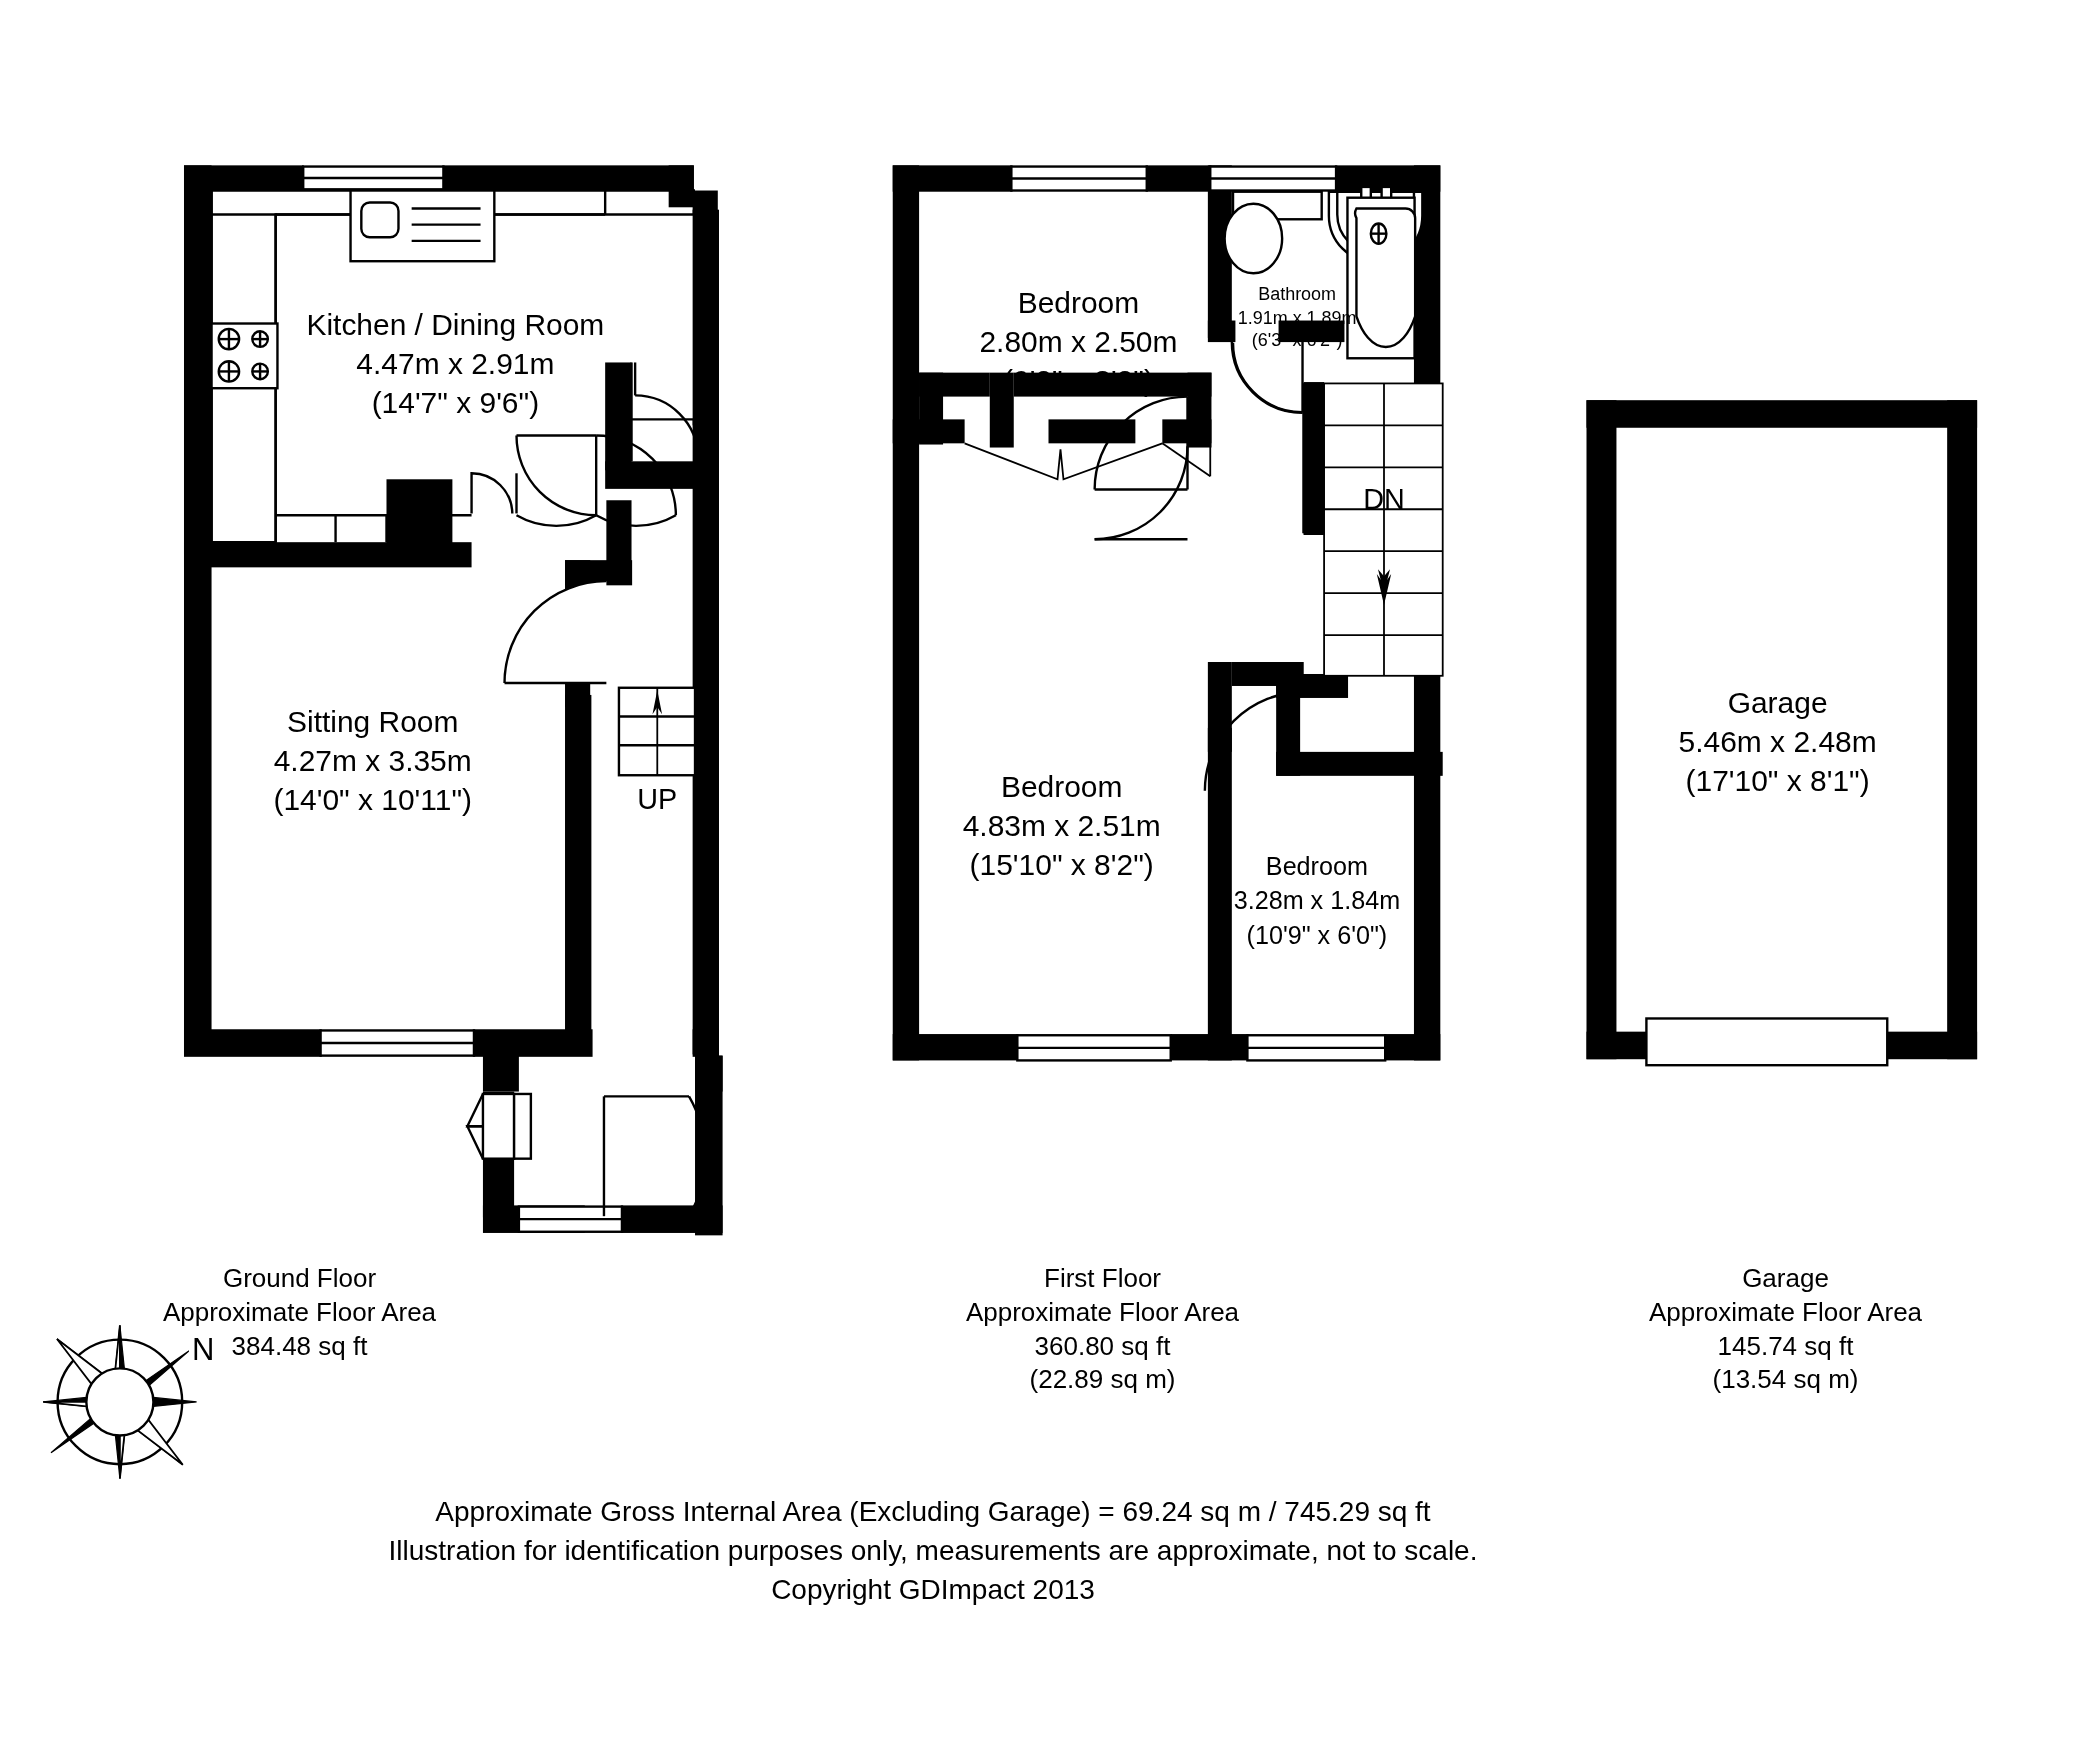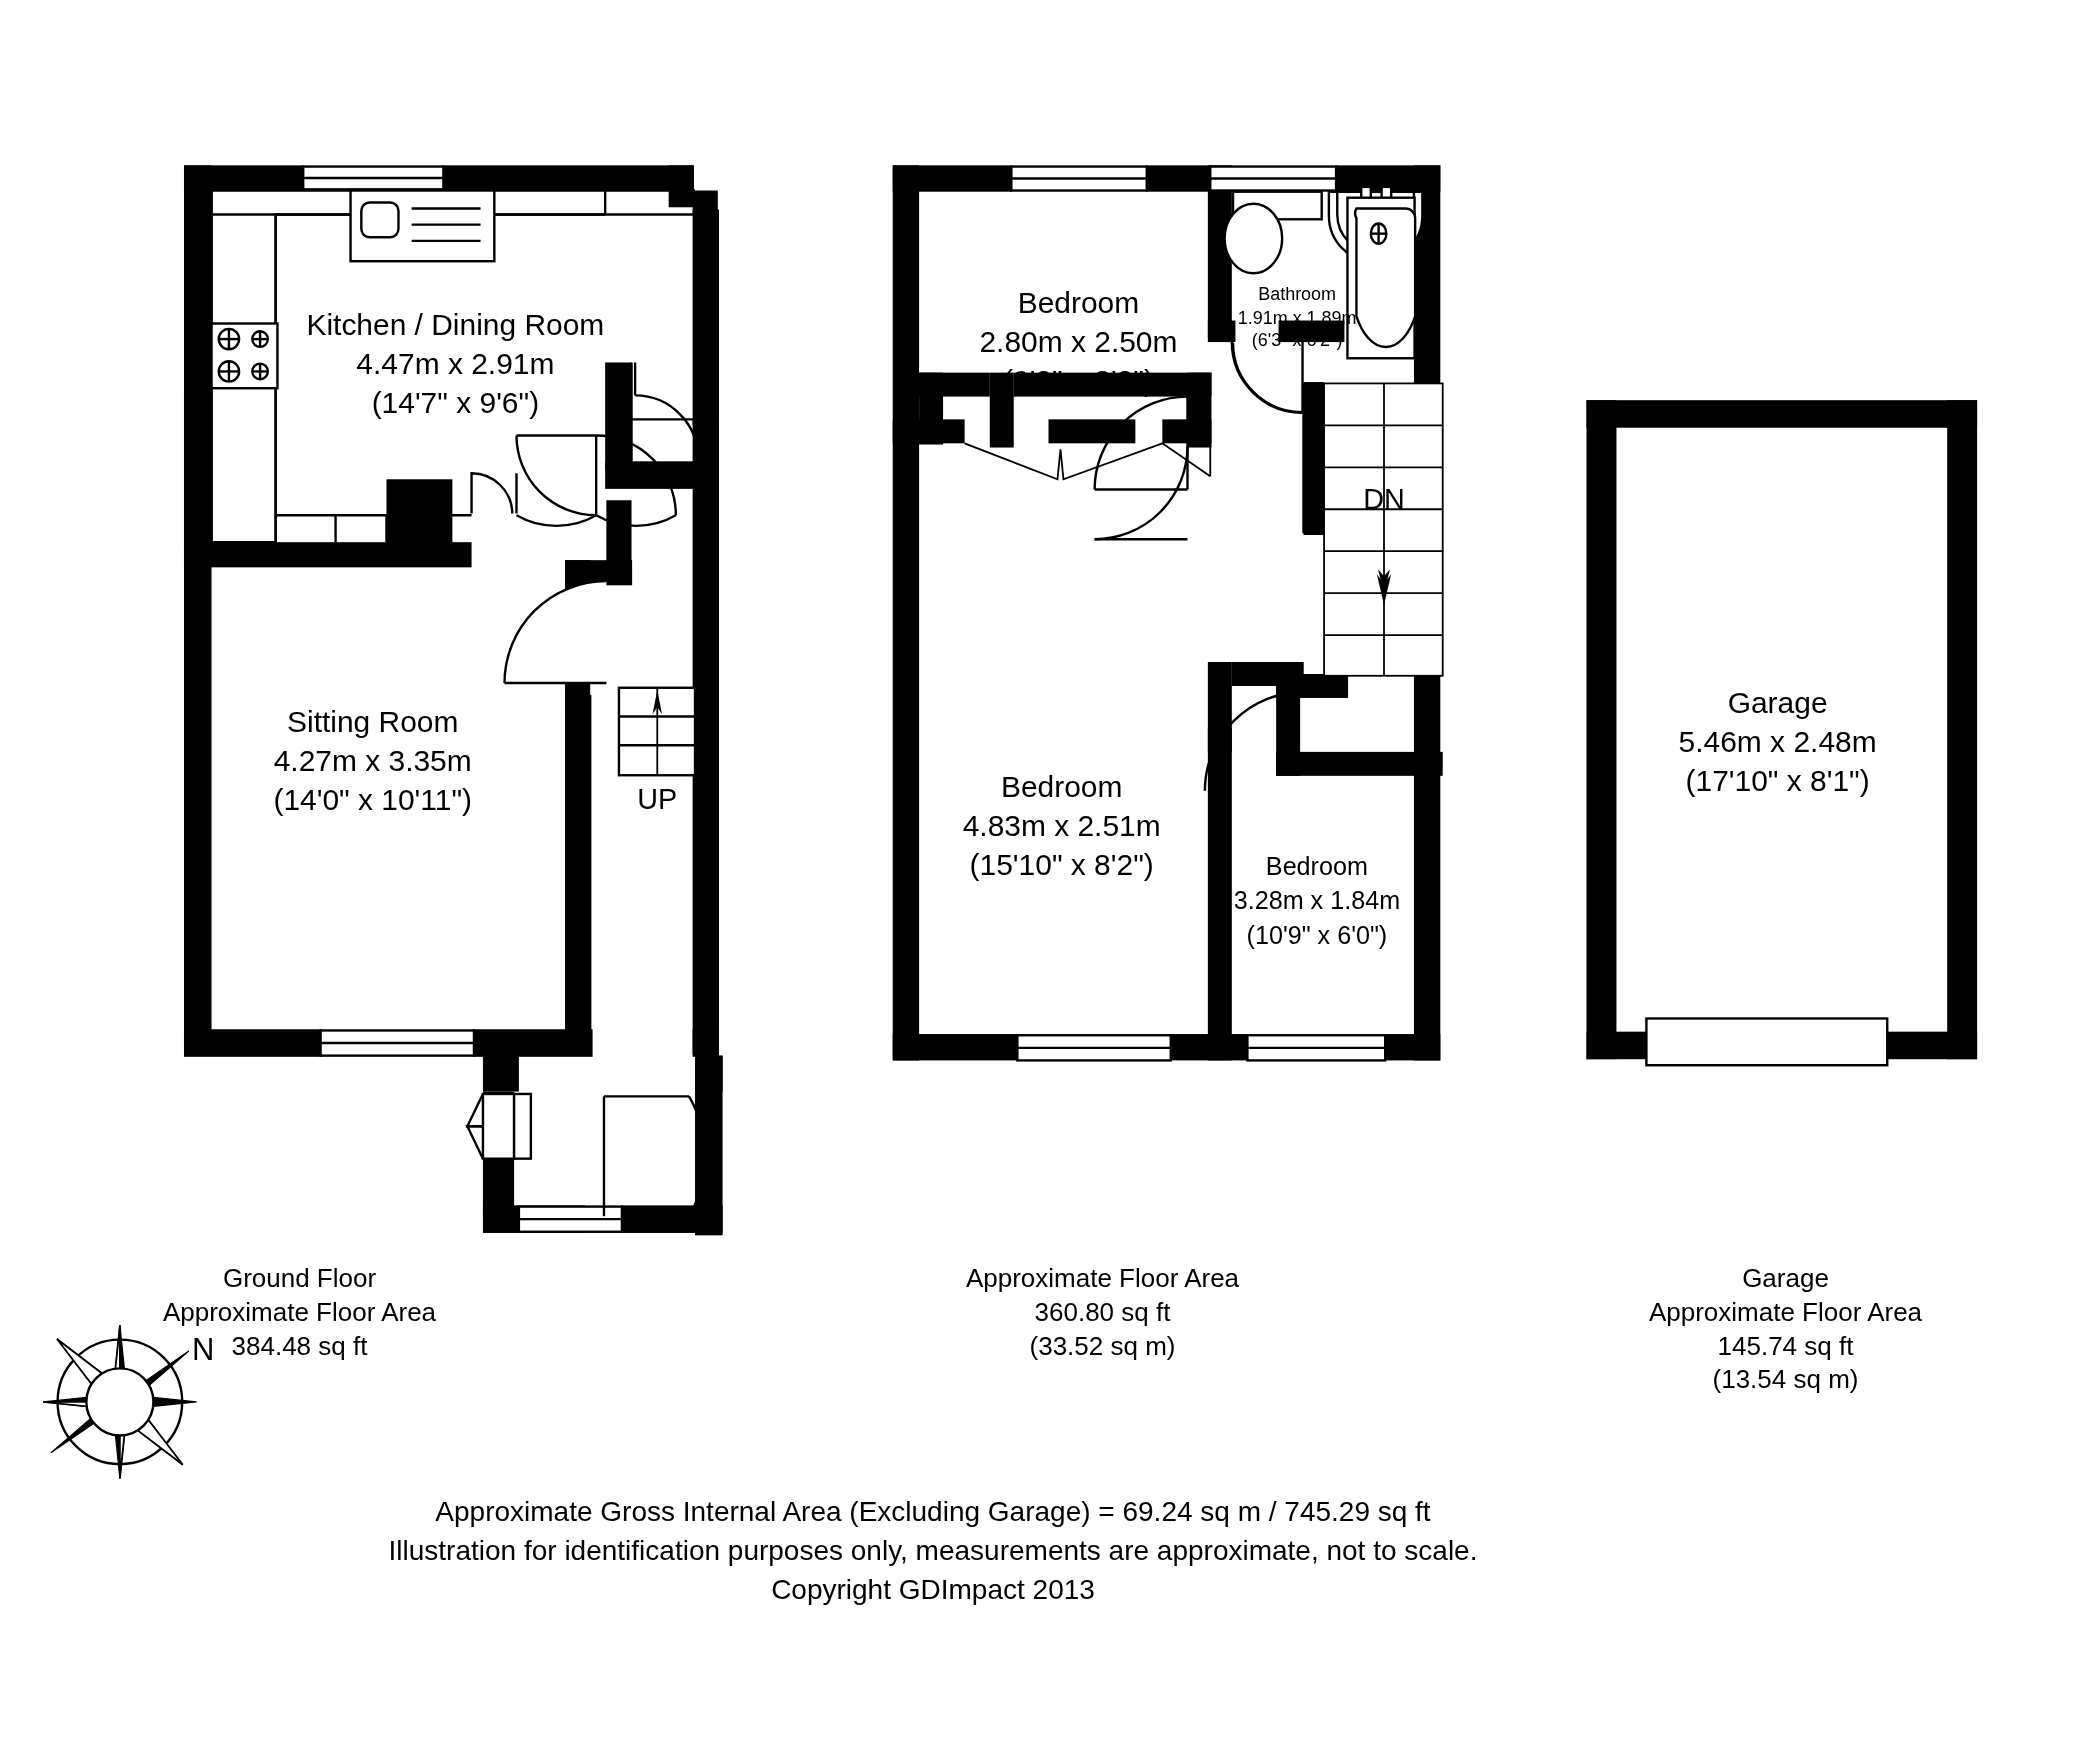--- a/index.html
+++ b/index.html
@@ -371,23 +371,24 @@
   </g>
 </svg>
 
 <div class="caption cap-ground">
   <div>Ground Floor</div>
   <div>Approximate Floor Area</div>
   <div>384.48 sq ft</div>
 </div>
 
 <div class="caption cap-first">
+  <div>First Floor</div>
   <div>Approximate Floor Area</div>
   <div>360.80 sq ft</div>
-  <div>(33.52 sq m)</div>
+  <div>(22.89 sq m)</div>
 </div>
 
 <div class="caption cap-garage">
   <div>Garage</div>
   <div>Approximate Floor Area</div>
   <div>145.74 sq ft</div>
   <div>(13.54 sq m)</div>
 </div>
 
 <div class="compass-n">N</div>

